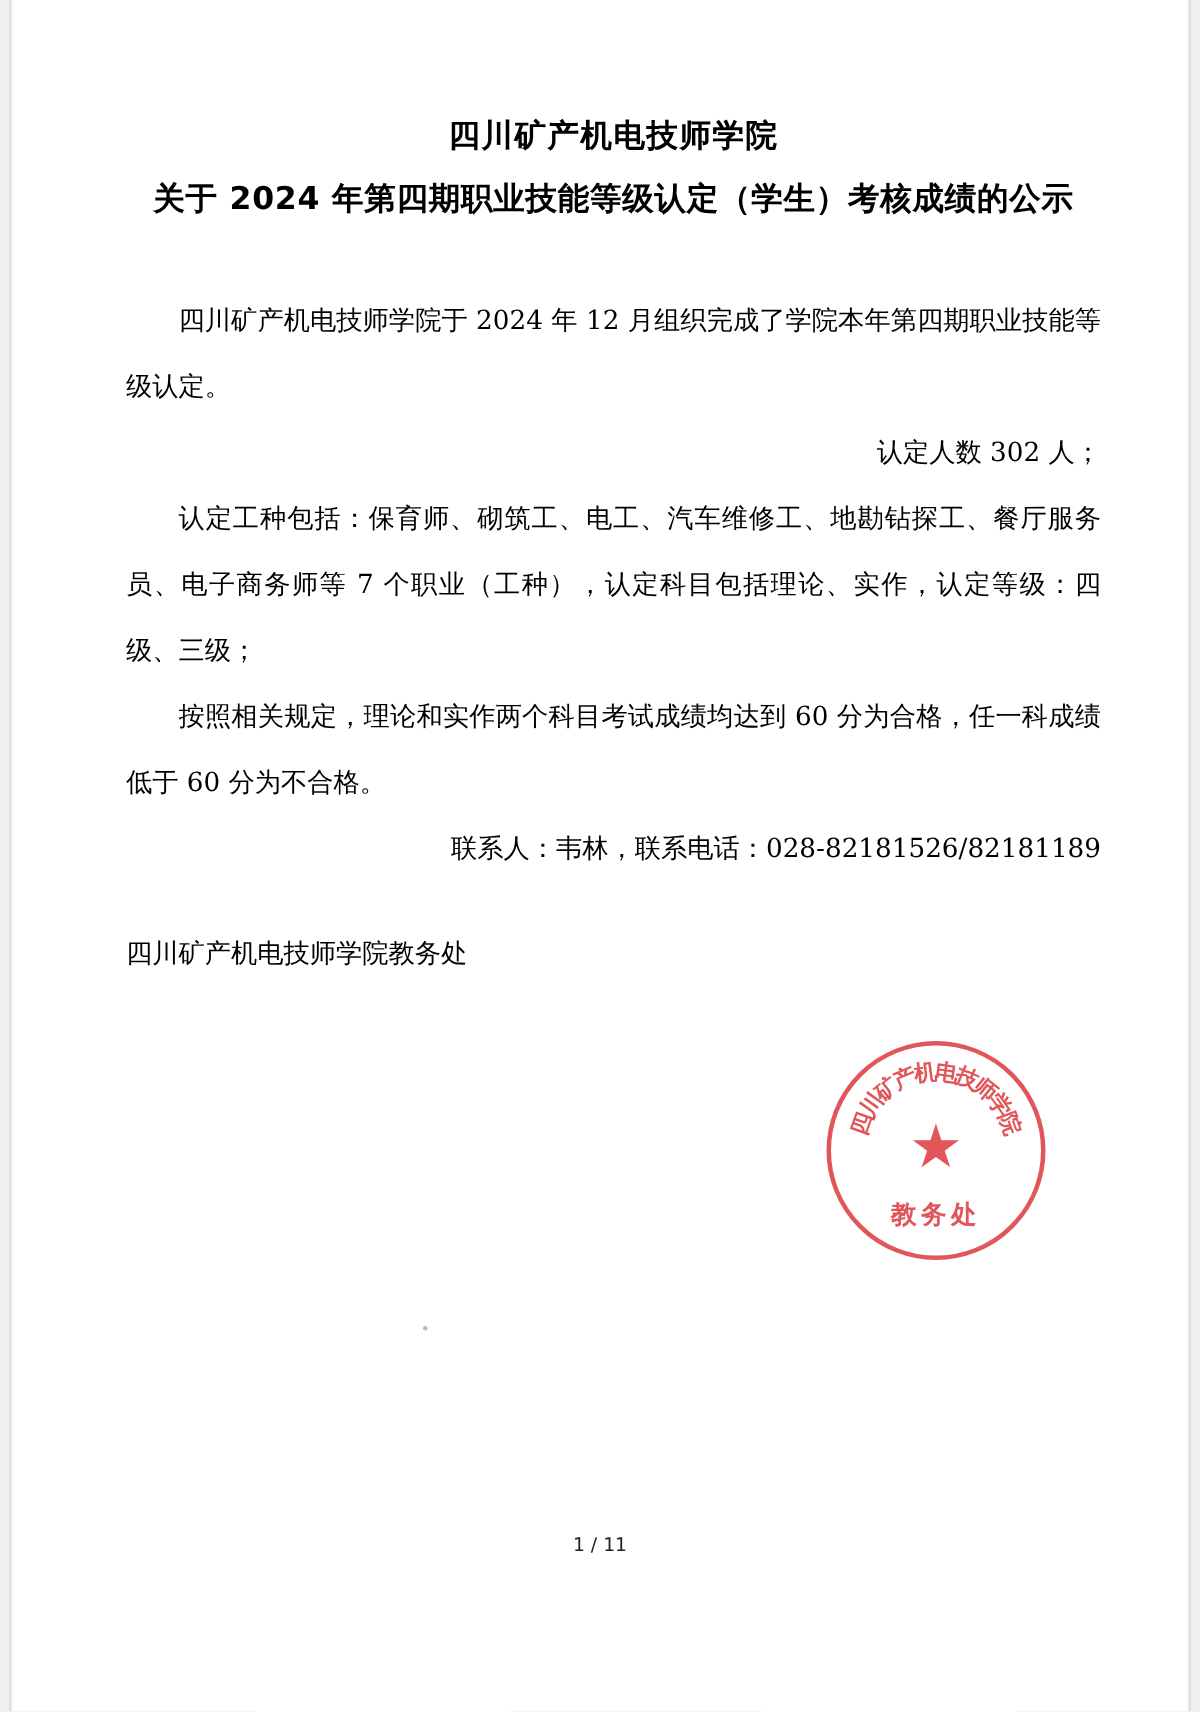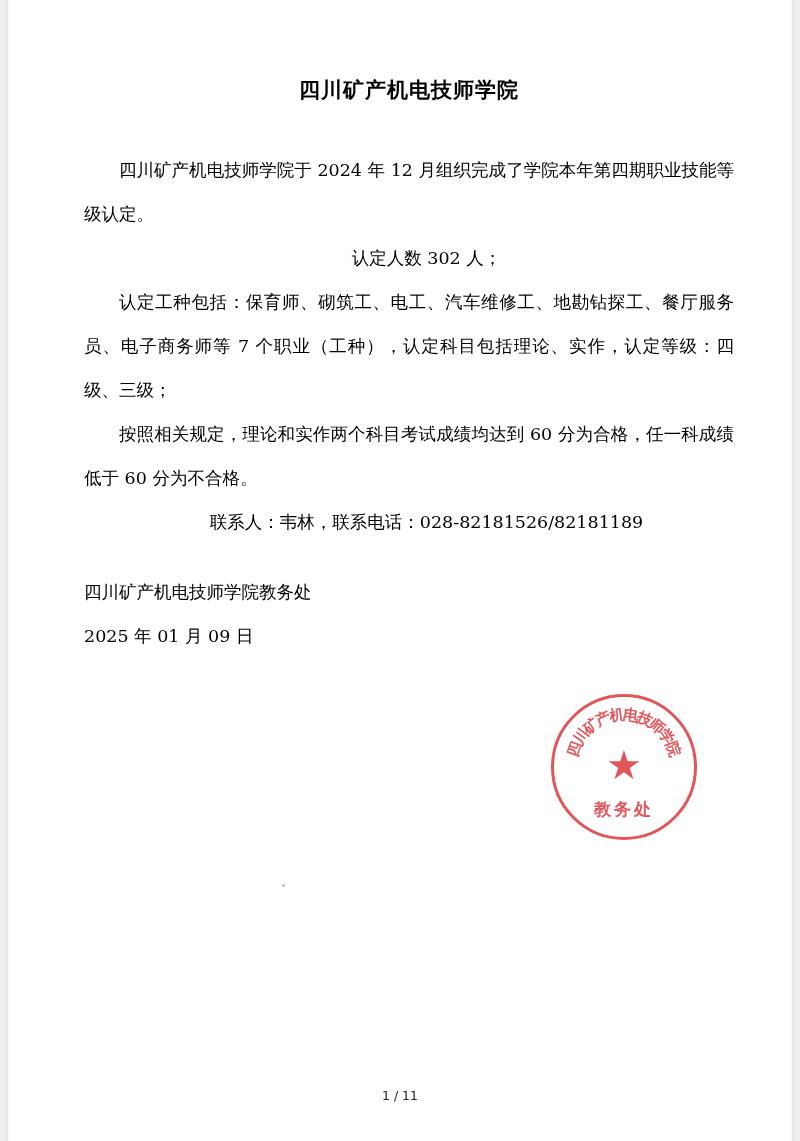--- a/index.html
+++ b/index.html
@@ -58,21 +58,21 @@
   }
   p.para {
     margin: 0 0 0 0;
     font-size: 17.5px;
     line-height: 44px;
     text-align: justify;
     text-justify: inter-ideograph;
     text-indent: 2em;
   }
   p.para.tight {
-    text-align: center;
+    text-align: right;
   }
   .sign-block {
     margin-top: 26px;
     text-align: left;
     position: relative;
   }
   .sign-line {
     font-size: 17.5px;
     line-height: 44px;
     padding-right: 6px;
@@ -136,51 +136,51 @@
     top: 884px;
     width: 3px;
     height: 3px;
     background: #b9b9b9;
     border-radius: 50%;
   }
   .footer {
     position: absolute;
     left: 0;
     right: 0;
-    top: 1088px;
+    top: 1022px;
     text-align: center;
     font-size: 12.5px;
     font-family: "DejaVu Sans", "Liberation Sans", sans-serif;
     color: #222222;
   }
 </style>
 </head>
 <body>
 
 <div class="page">
   <div class="edge-left"></div>
   <div class="edge-right"></div>
 
   <div class="content">
 
     <div class="title-block">
       <div class="title-line1">四川矿产机电技师学院</div>
+      <div class="title-line2">关于 2024 年第四期职业技能等级认定（学生）考核成绩的公示</div>
     </div>
 
     <div class="body-block">
       <p class="para">四川矿产机电技师学院于 2024 年 12 月组织完成了学院本年第四期职业技能等级认定。</p>
       <p class="para tight">认定人数 302 人；</p>
       <p class="para">认定工种包括：保育师、砌筑工、电工、汽车维修工、地勘钻探工、餐厅服务员、电子商务师等 7 个职业（工种），认定科目包括理论、实作，认定等级：四级、三级；</p>
       <p class="para">按照相关规定，理论和实作两个科目考试成绩均达到 60 分为合格，任一科成绩低于 60 分为不合格。</p>
       <p class="para tight">联系人：韦林，联系电话：028-82181526/82181189</p>
     </div>
 
     <div class="sign-block">
       <div class="sign-line">四川矿产机电技师学院教务处</div>
-      <div class="sign-line">2025 年 01 月 09 日</div>
     </div>
 
   </div>
 
   <div class="seal">
     <div class="seal-inner">
       <div class="seal-arc" id="seal-arc">
           <span style="transform: translate(-48.864px, -17.785px) rotate(-70deg) translate(-50%, -50%);">四</span>
           <span style="transform: translate(-42.3047px, -30.2376px) rotate(-54.4444deg) translate(-50%, -50%);">川</span>
           <span style="transform: translate(-32.6462px, -40.475px) rotate(-38.8889deg) translate(-50%, -50%);">矿</span>

